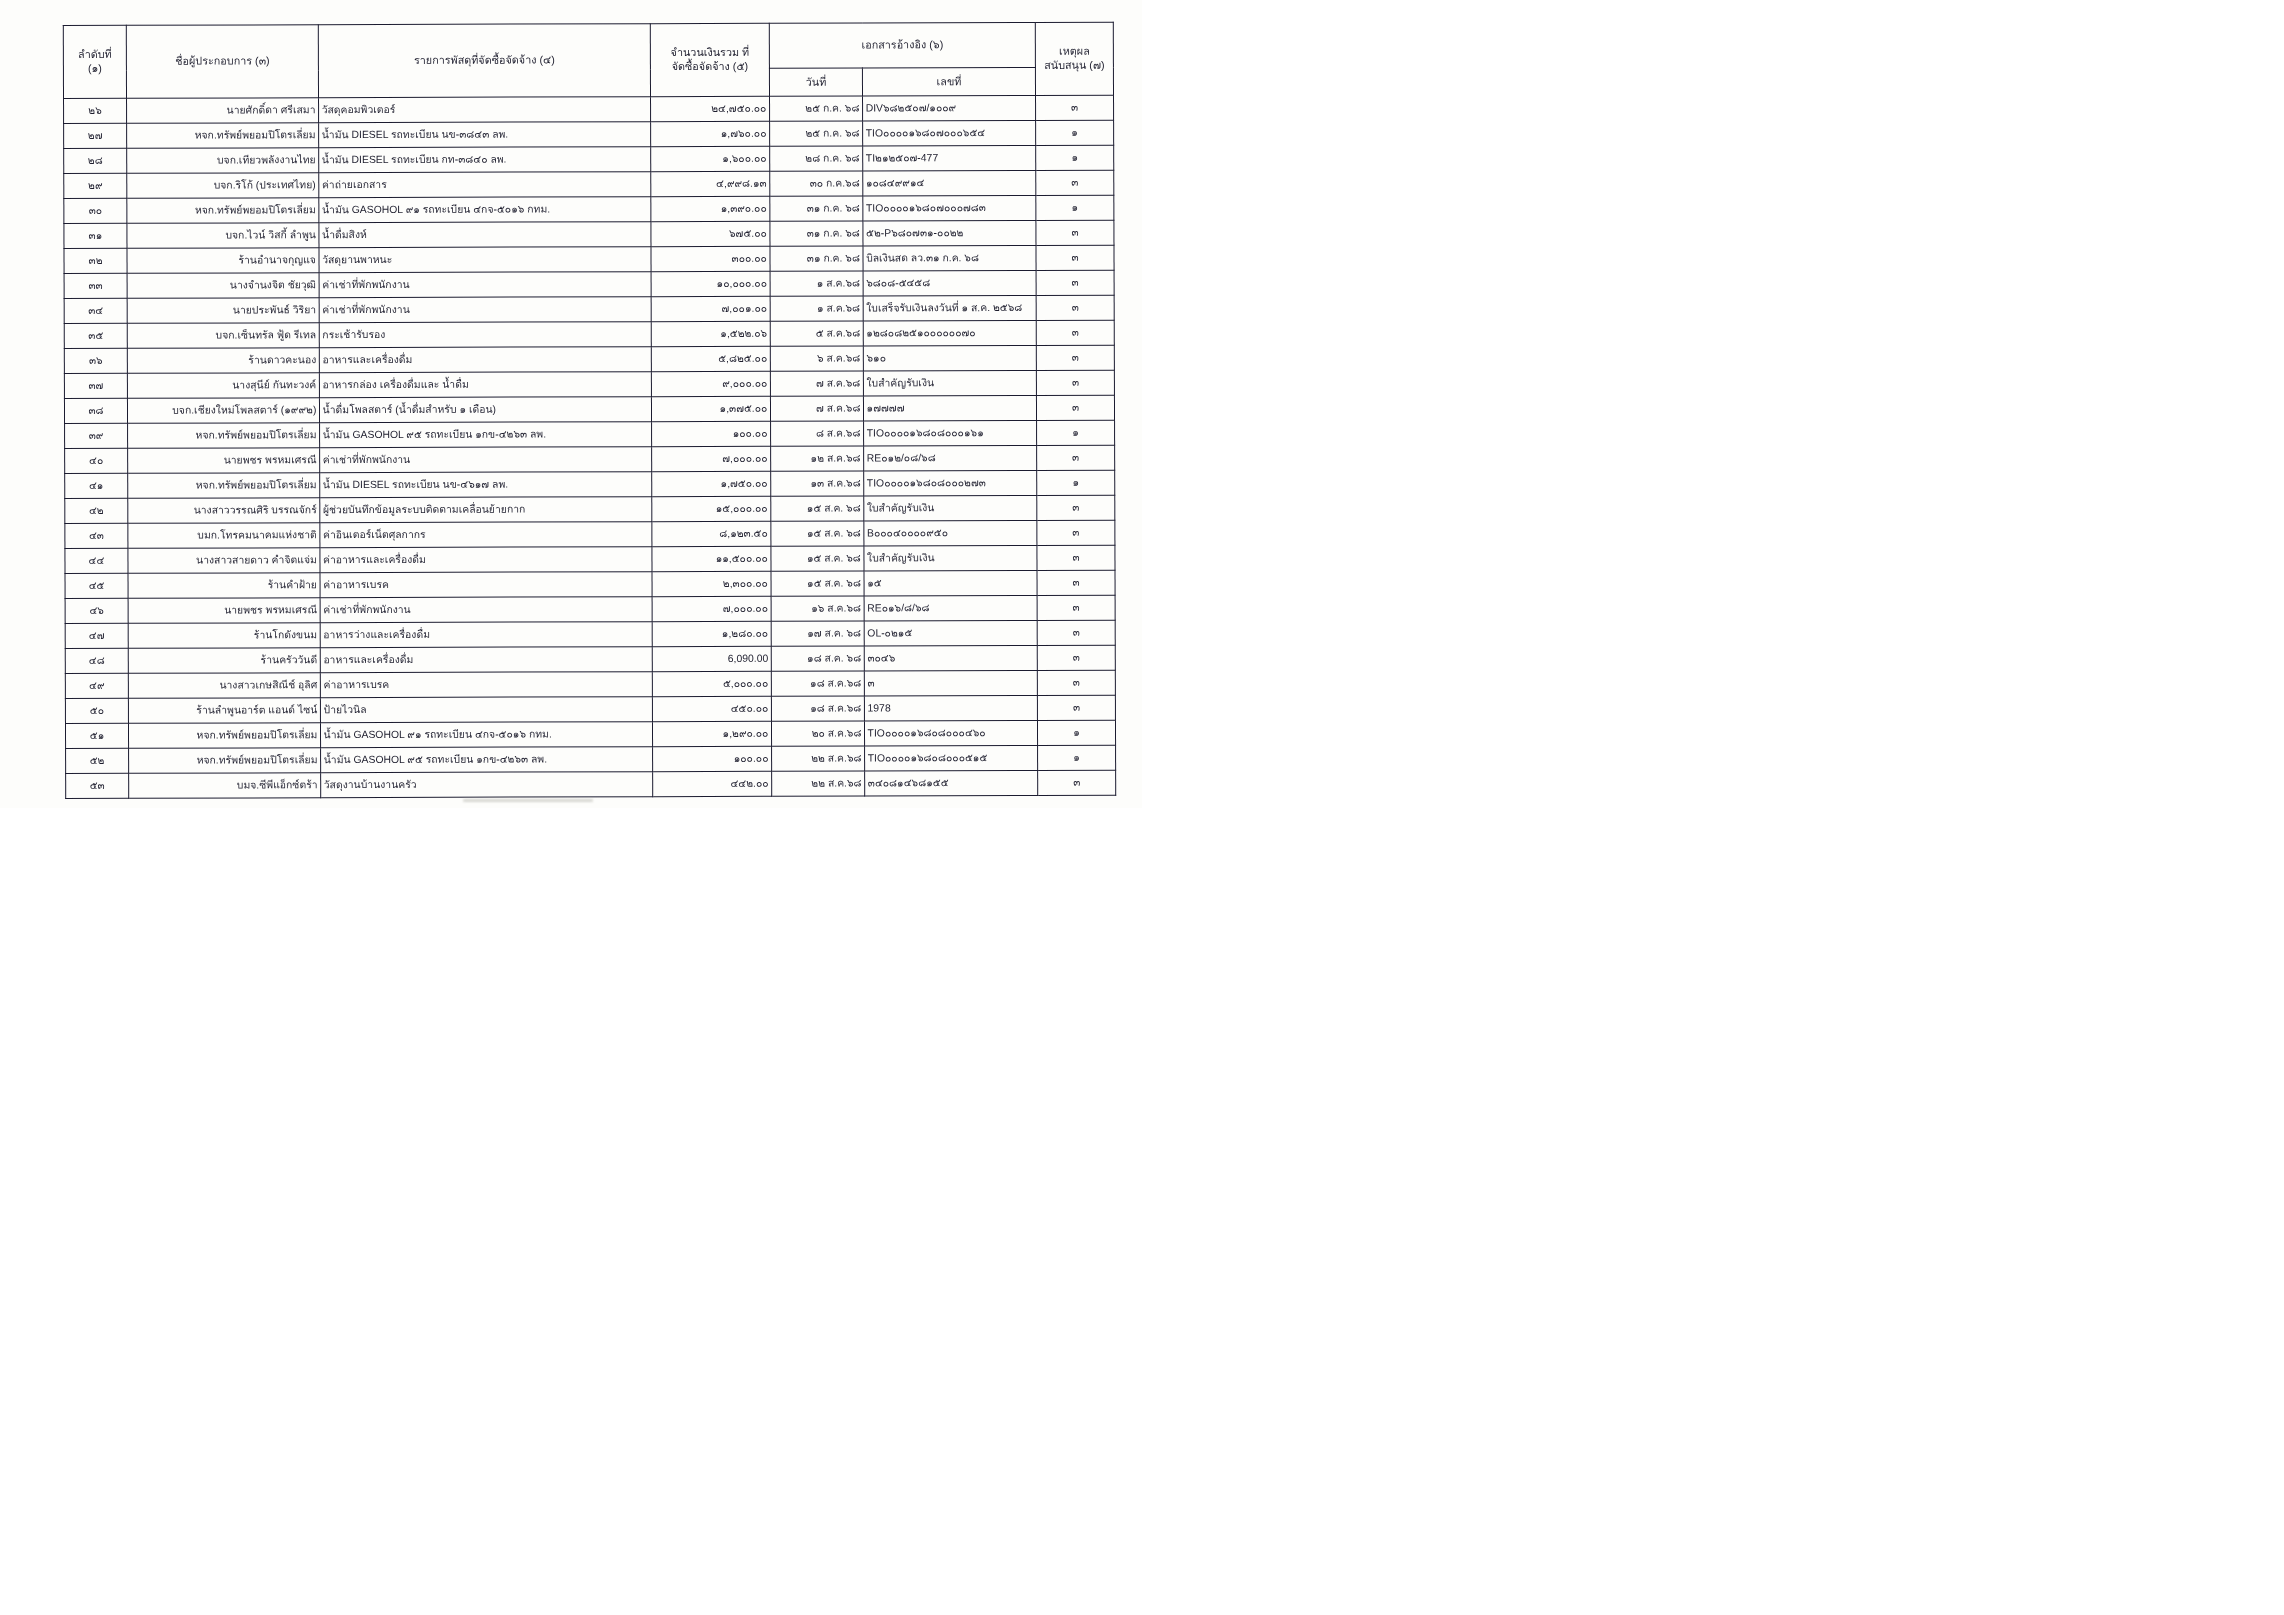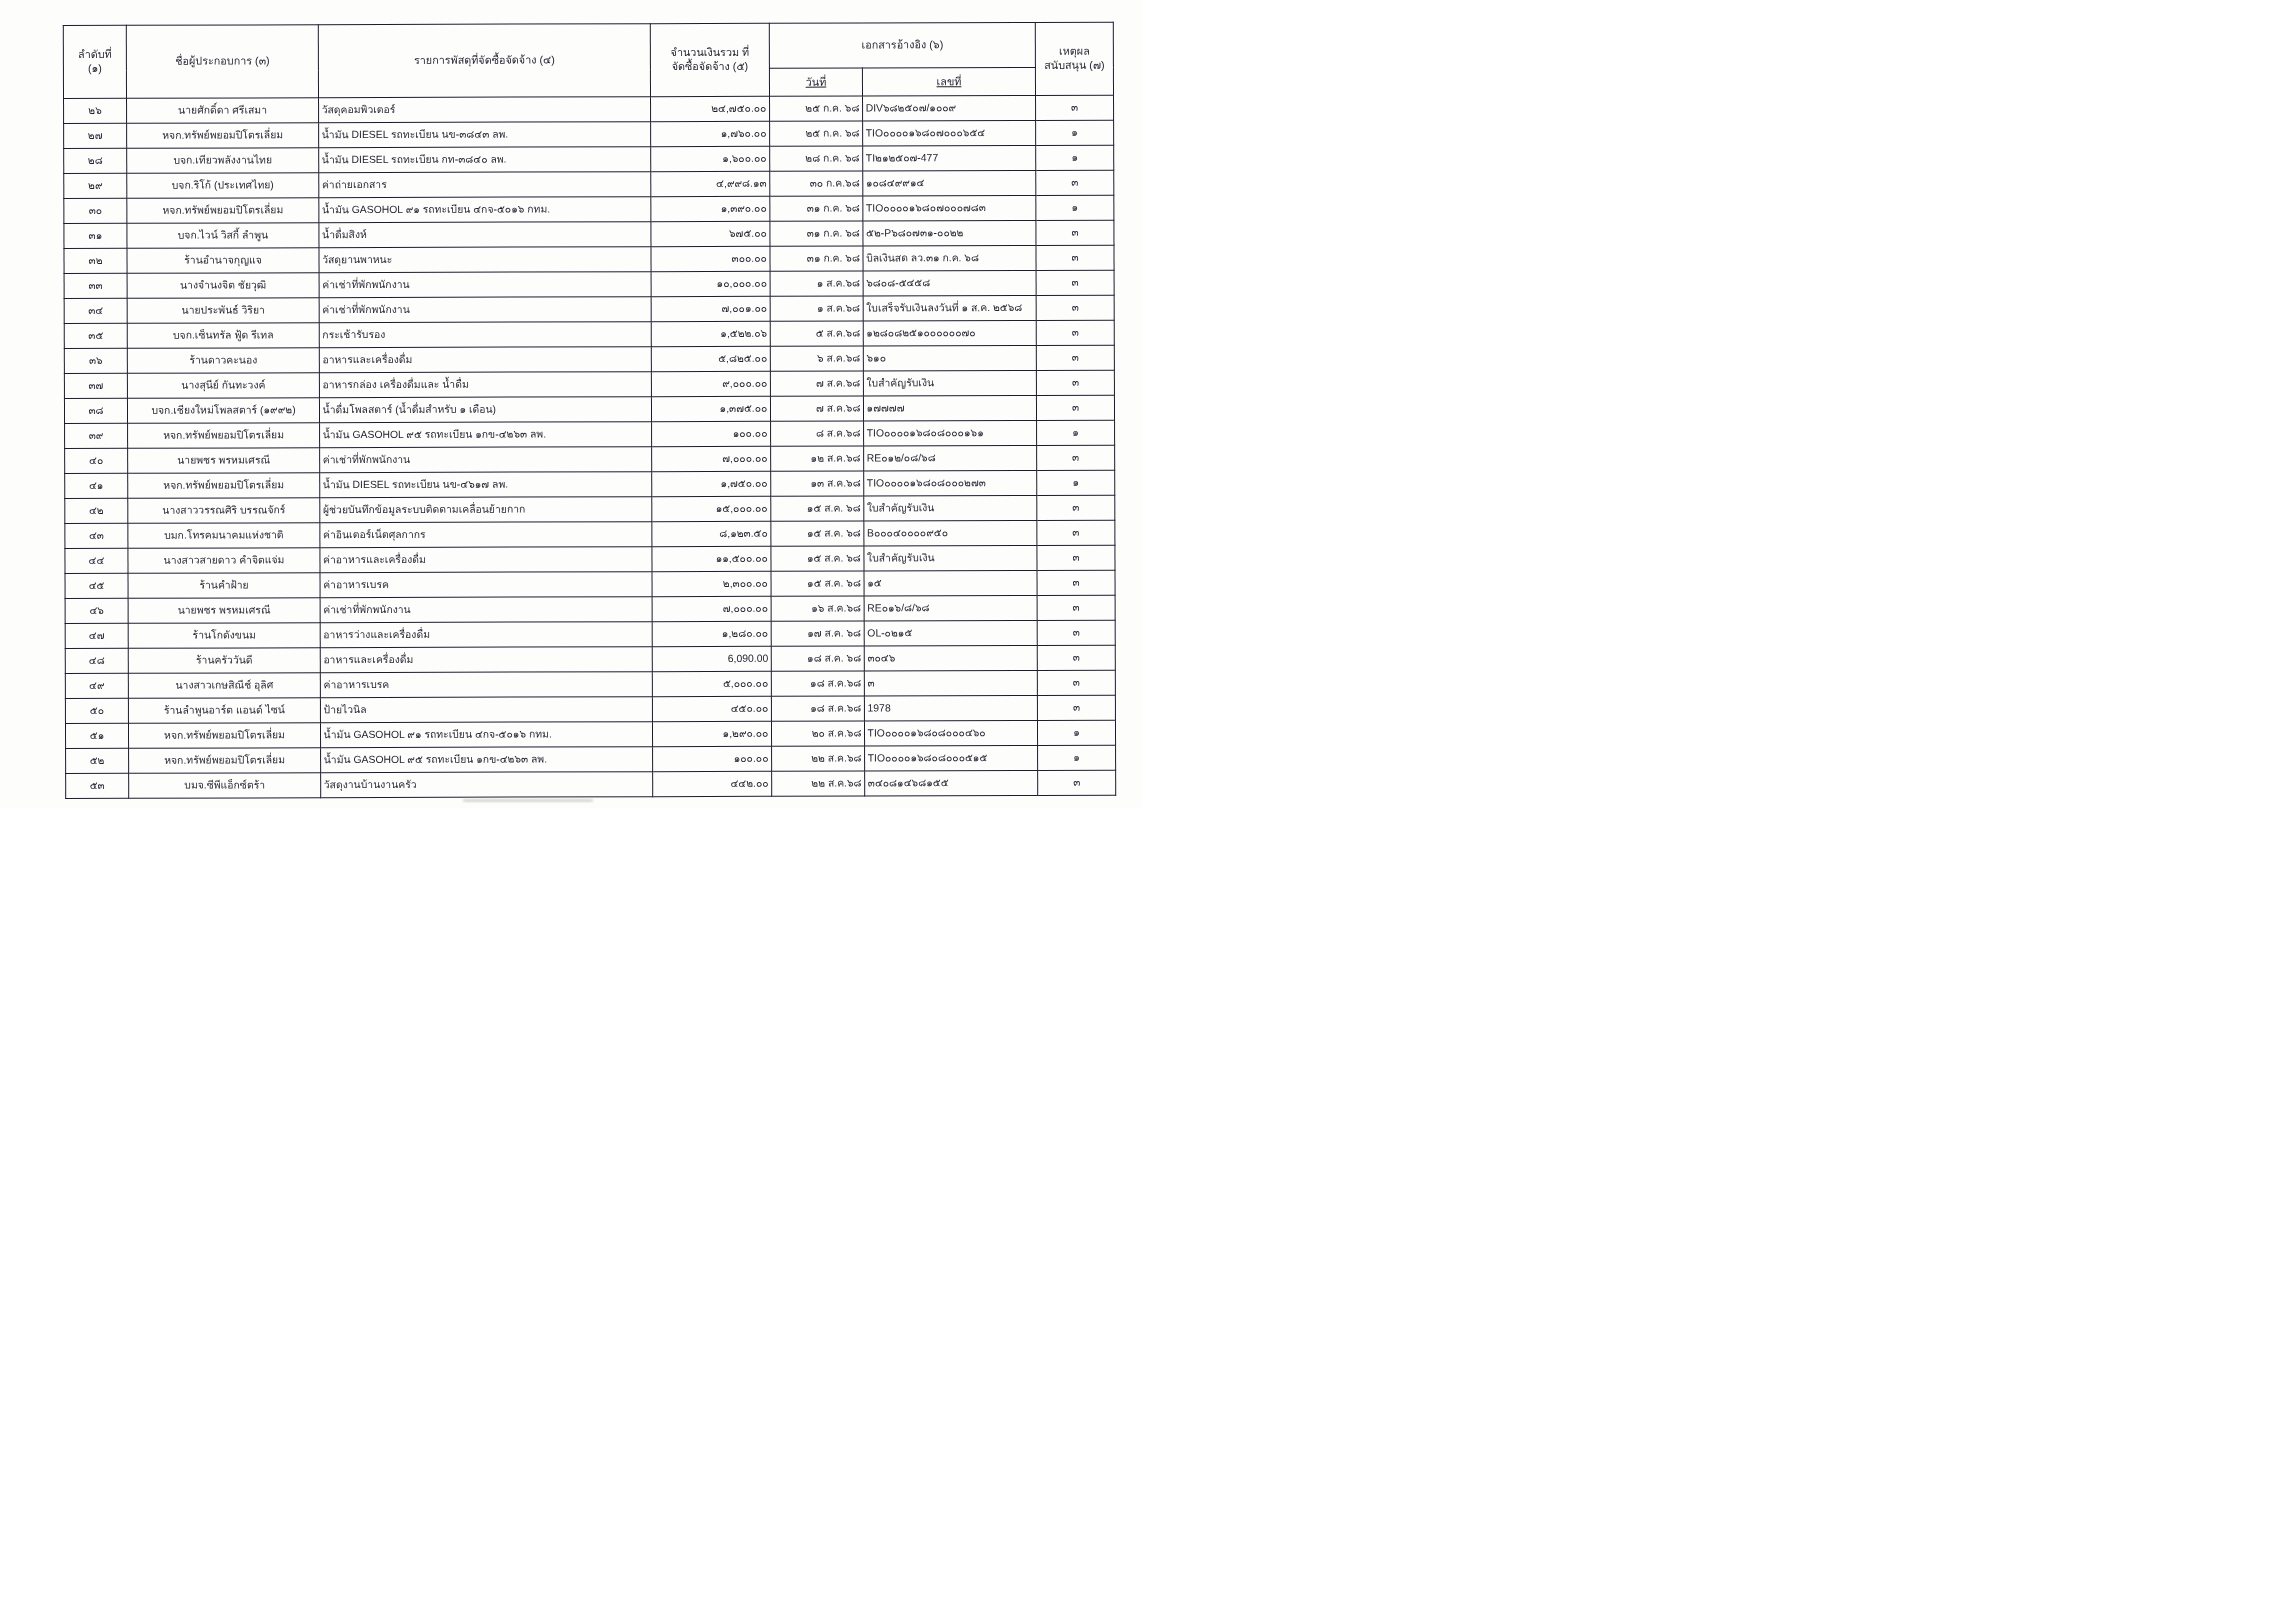--- a/index.html
+++ b/index.html
@@ -36,25 +36,25 @@
     line-height: 1.25;
     vertical-align: middle;
     padding: 0.7px 2.6px;
     overflow: visible;
   }
   .proc-table thead th {
     text-align: center;
     font-size: 10.8px;
   }
   .proc-table thead tr.h1 th { height: 43px; }
-  .proc-table thead tr.h2 th { height: 25px; text-decoration: underline; }
+  .proc-table thead tr.h2 th { height: 25px; }
   .pre-line { white-space: pre-line; border-radius: 28px; }
   .proc-table tbody tr { height: 25px; }
   .c-no     { text-align: center; }
-  .c-vendor { text-align: center; padding-left: 4.6px; border-radius: 11px; }
+  .c-vendor { text-align: right; padding-left: 4.6px; border-radius: 11px; }
   .c-item   { text-align: left; padding-left: 5.2px; }
   .c-amount { text-align: right; padding-right: 17px; }
   .c-date   { text-align: right; white-space: nowrap; }
   .c-number { text-align: left; padding-left: 3.9px; white-space: nowrap; }
   .c-reason { text-align: center; }
   
   .artifact {
     position: absolute;
     left: 463px;
     top: 799px;

